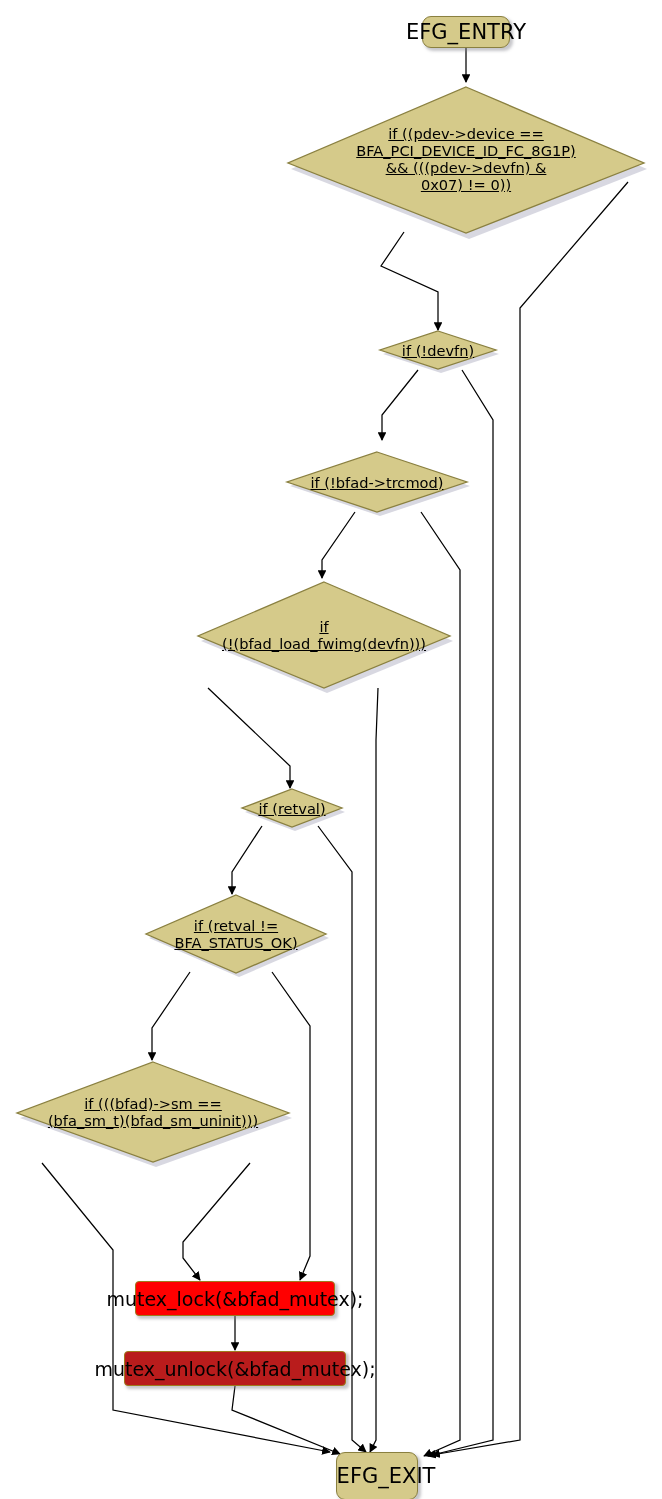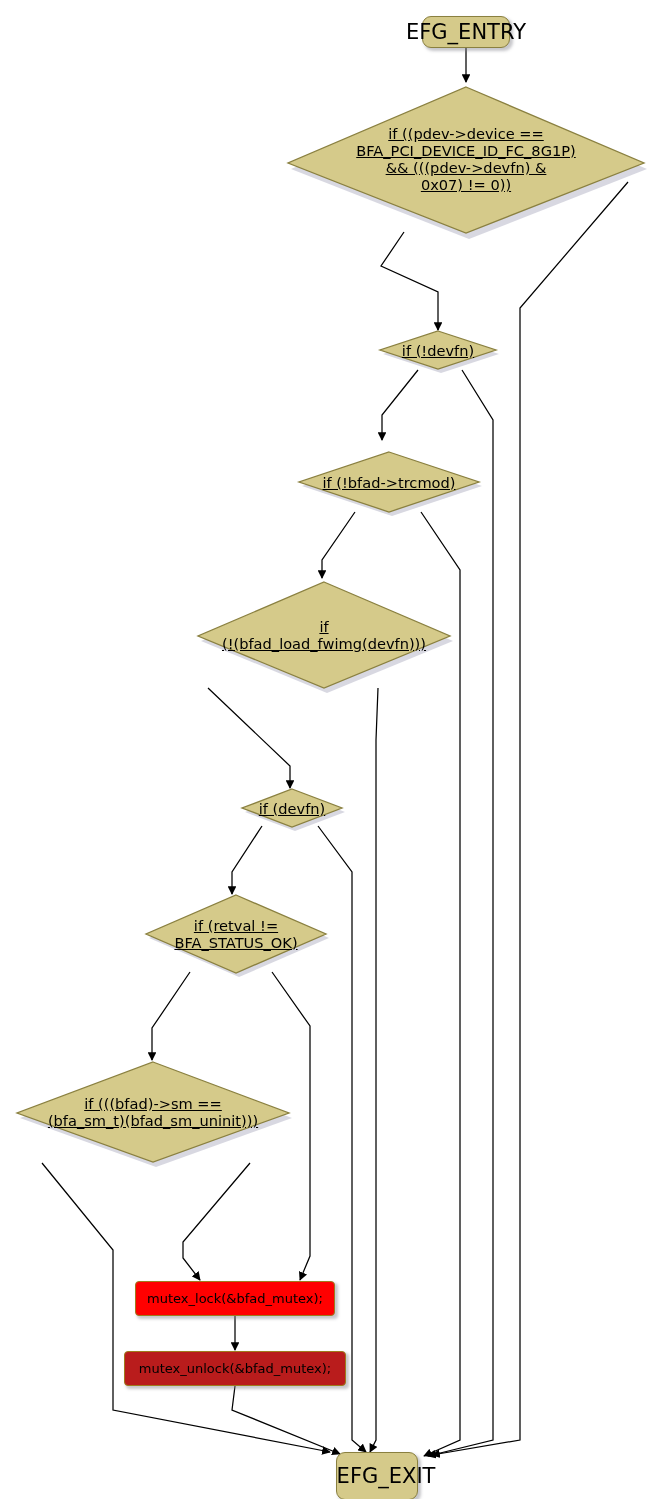--- a/index.html
+++ b/index.html
@@ -40,21 +40,21 @@
     font-size: 21px;
     white-space: nowrap;
   }
   
   .action {
     border-radius: 4px;
     display: flex;
     align-items: center;
     justify-content: center;
     color: #000000;
-    font-size: 13px;
+    font-size: 19px;
     white-space: nowrap;
     box-shadow: 2.5px 2.5px 3px rgba(130,130,140,0.45);
   }
   .action.red {
     background: #FF0000;
     border: 1.6px solid #9E7B1C;
   }
   .action.green {
     background: #b91c1c;
     border: 1.6px solid #9E7B1C;
@@ -152,21 +152,21 @@
   </div>
 
   <div class="diamond" style="left:378px; top:330px; width:120px; height:42px;">
     <svg width="120" height="42" viewBox="0 0 120 42">
       <polygon points="60,2 118,21 60,40 2,21" fill="#B8B8C8" opacity="0.55" transform="translate(3,3)"></polygon>
       <polygon points="60,1 118,20 60,39 2,20" fill="#D5CA8A" stroke="#8A8040" stroke-width="1.3"></polygon>
     </svg>
     <div class="dlabel">if (!devfn)</div>
   </div>
 
-  <div class="diamond" style="left:296px; top:450px; width:186px; height:66px;">
+  <div class="diamond" style="left:284px; top:450px; width:186px; height:66px;">
     <svg width="186" height="66" viewBox="0 0 186 66">
       <polygon points="93,3 183,33 93,63 3,33" fill="#B8B8C8" opacity="0.55" transform="translate(3,3)"></polygon>
       <polygon points="93,2 183,32 93,62 3,32" fill="#D5CA8A" stroke="#8A8040" stroke-width="1.3"></polygon>
     </svg>
     <div class="dlabel">if (!bfad-&gt;trcmod)</div>
   </div>
 
   <div class="diamond" style="left:195px; top:580px; width:258px; height:112px;">
     <svg width="258" height="112" viewBox="0 0 258 112">
       <polygon points="129,4 255,58 129,110 3,58" fill="#B8B8C8" opacity="0.55" transform="translate(3,3)"></polygon>
@@ -174,21 +174,21 @@
     </svg>
     <div class="dlabel">if
 (!(bfad_load_fwimg(devfn)))</div>
   </div>
 
   <div class="diamond" style="left:240px; top:788px; width:104px; height:42px;">
     <svg width="104" height="42" viewBox="0 0 104 42">
       <polygon points="52,2 102,21 52,40 2,21" fill="#B8B8C8" opacity="0.55" transform="translate(3,3)"></polygon>
       <polygon points="52,1 102,20 52,39 2,20" fill="#D5CA8A" stroke="#8A8040" stroke-width="1.3"></polygon>
     </svg>
-    <div class="dlabel">if (devfn)</div>
+    <div class="dlabel">if (retval)</div>
   </div>
 
   <div class="diamond" style="left:143px; top:893px; width:186px; height:84px;">
     <svg width="186" height="84" viewBox="0 0 186 84">
       <polygon points="93,3 183,42 93,81 3,42" fill="#B8B8C8" opacity="0.55" transform="translate(3,3)"></polygon>
       <polygon points="93,2 183,41 93,80 3,41" fill="#D5CA8A" stroke="#8A8040" stroke-width="1.3"></polygon>
     </svg>
     <div class="dlabel">if (retval !=
 BFA_STATUS_OK)</div>
   </div>

